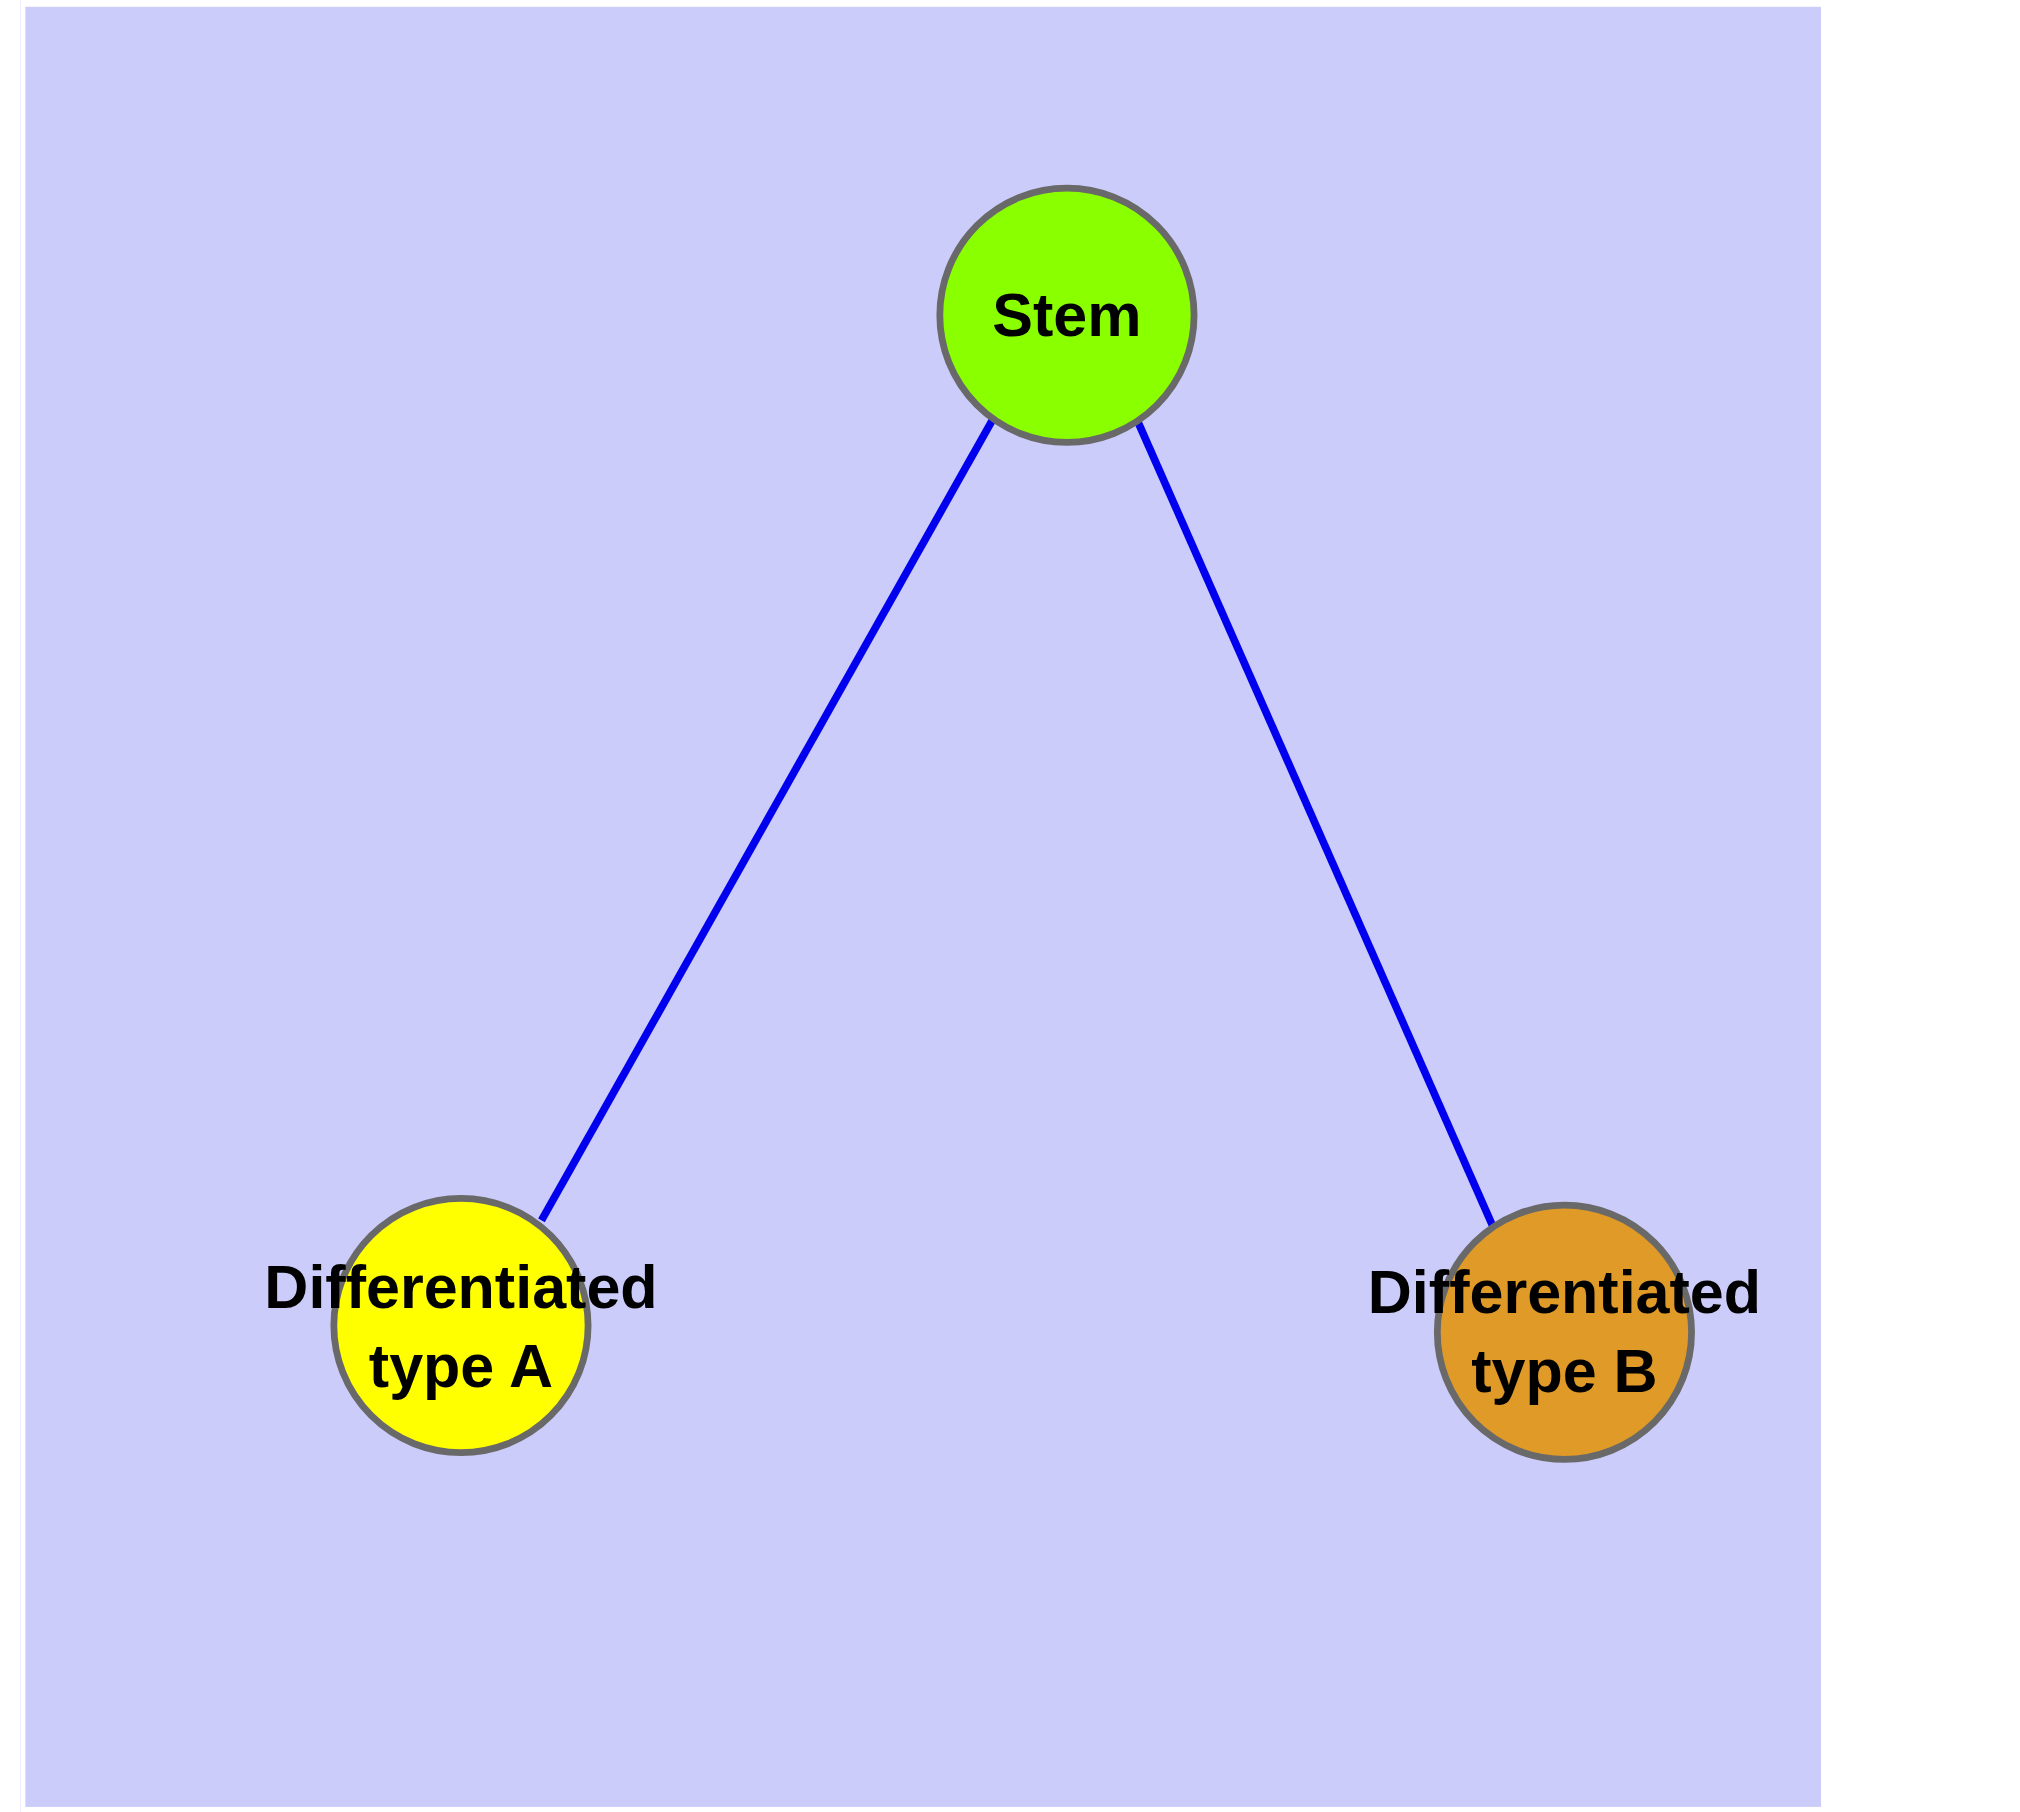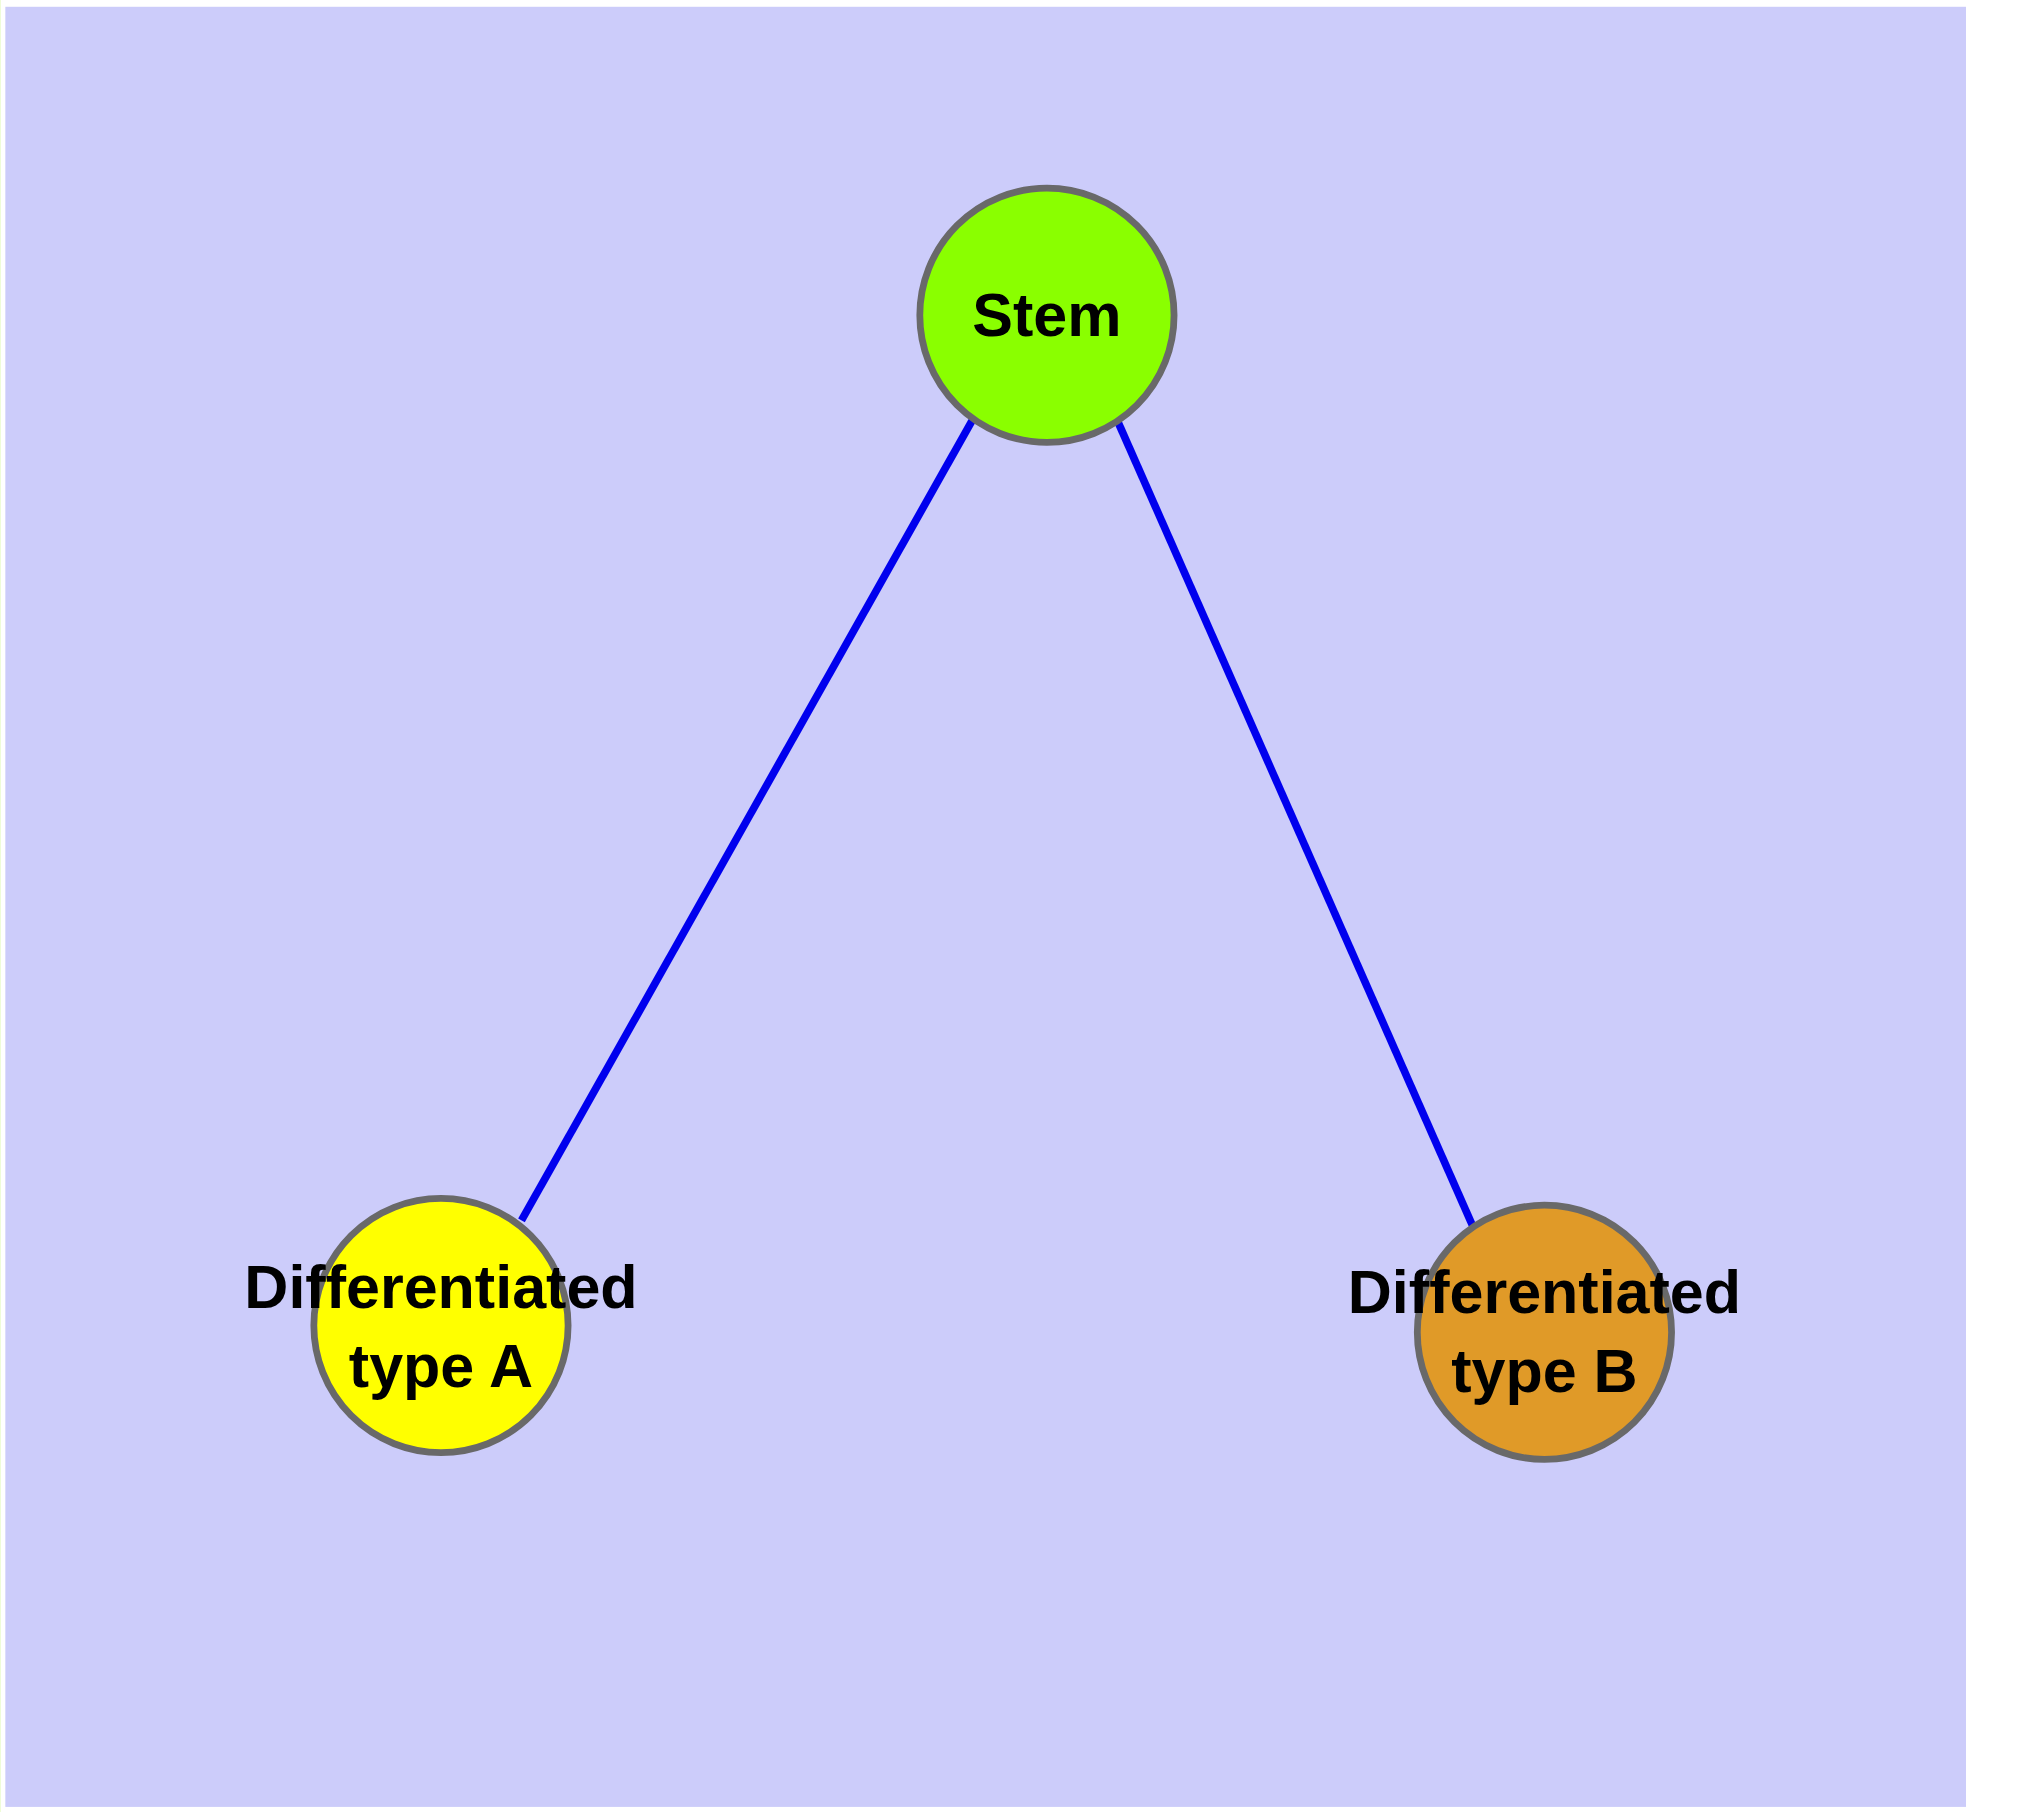--- a/index.html
+++ b/index.html
@@ -3,24 +3,25 @@
 <meta charset="utf-8">
 <title>Cell differentiation graph</title>
 <style>
   html, body {
     margin: 0;
     padding: 0;
     background: #ffffff;
   }
   #stage {
     position: relative;
-    width: 1966px;
+    width: 1801px;
     height: 1812px;
-    background: #bef264;
+    background: #c4b5fd;
     overflow: hidden;
+    margin-left: 20px;
   }
   #canvas {
     position: absolute;
     left: 0;
     top: 0;
     width: 2021px;
     height: 1812px;
     display: block;
   }
   .node-label {

